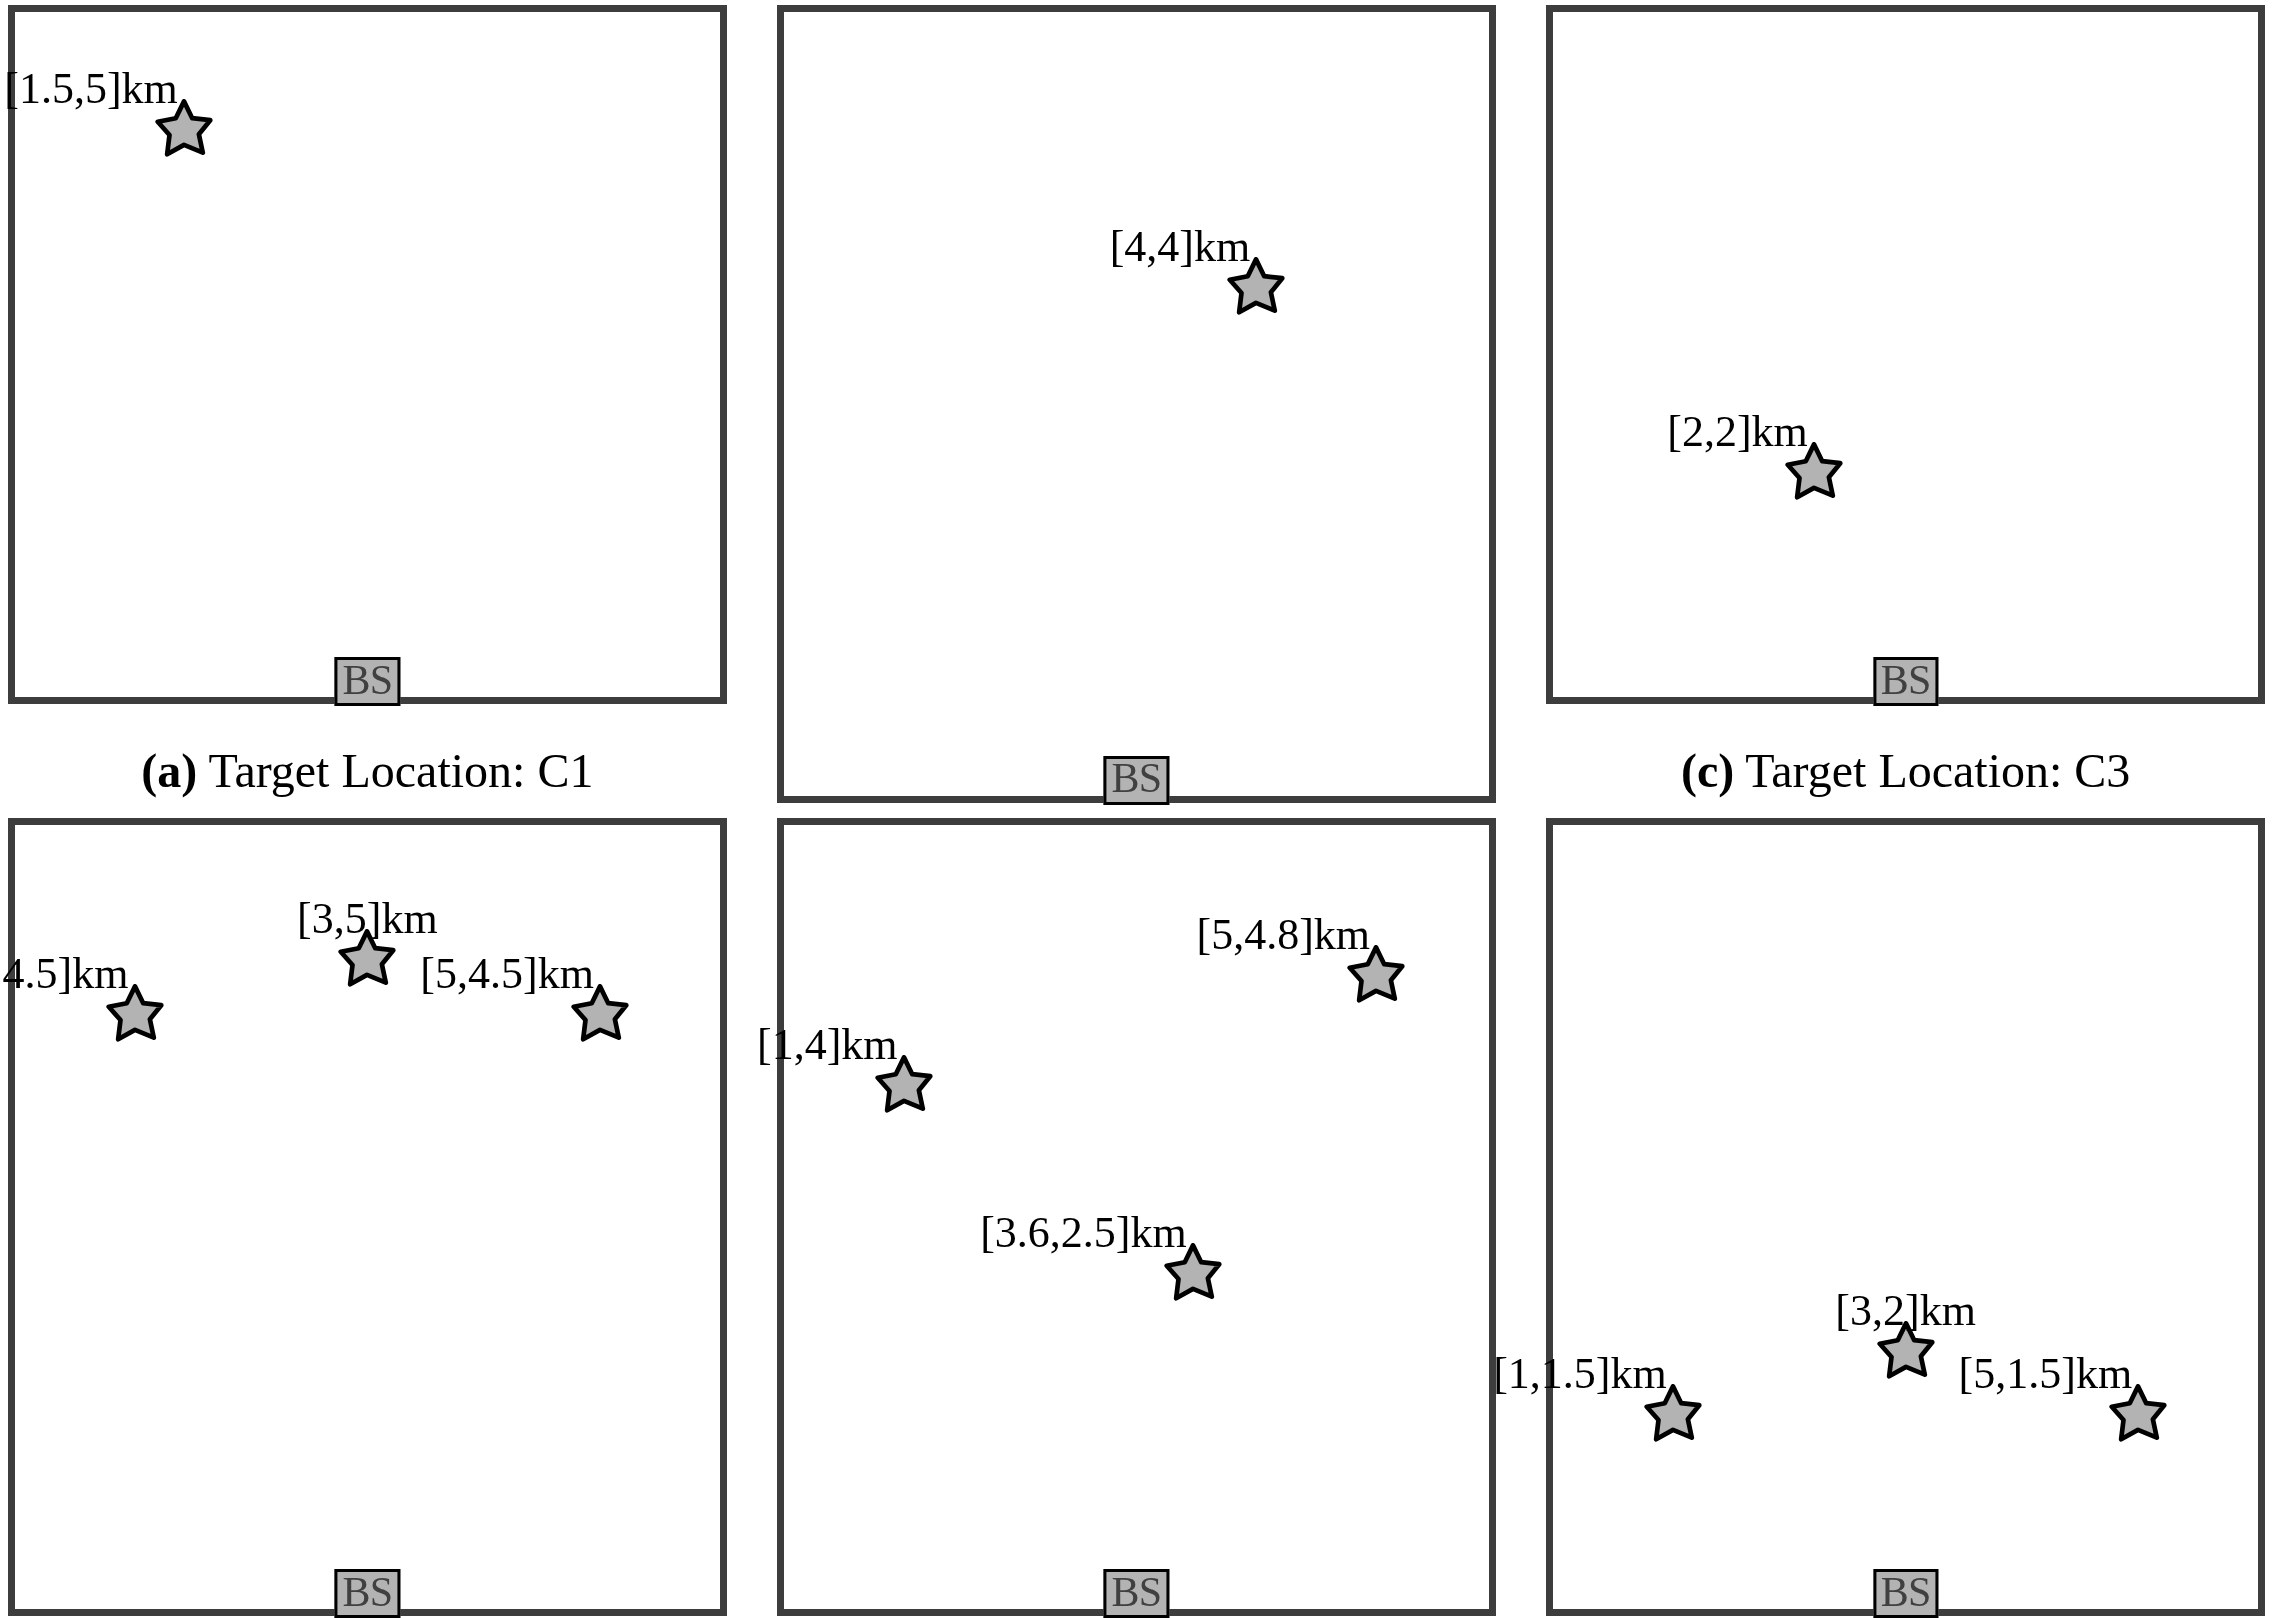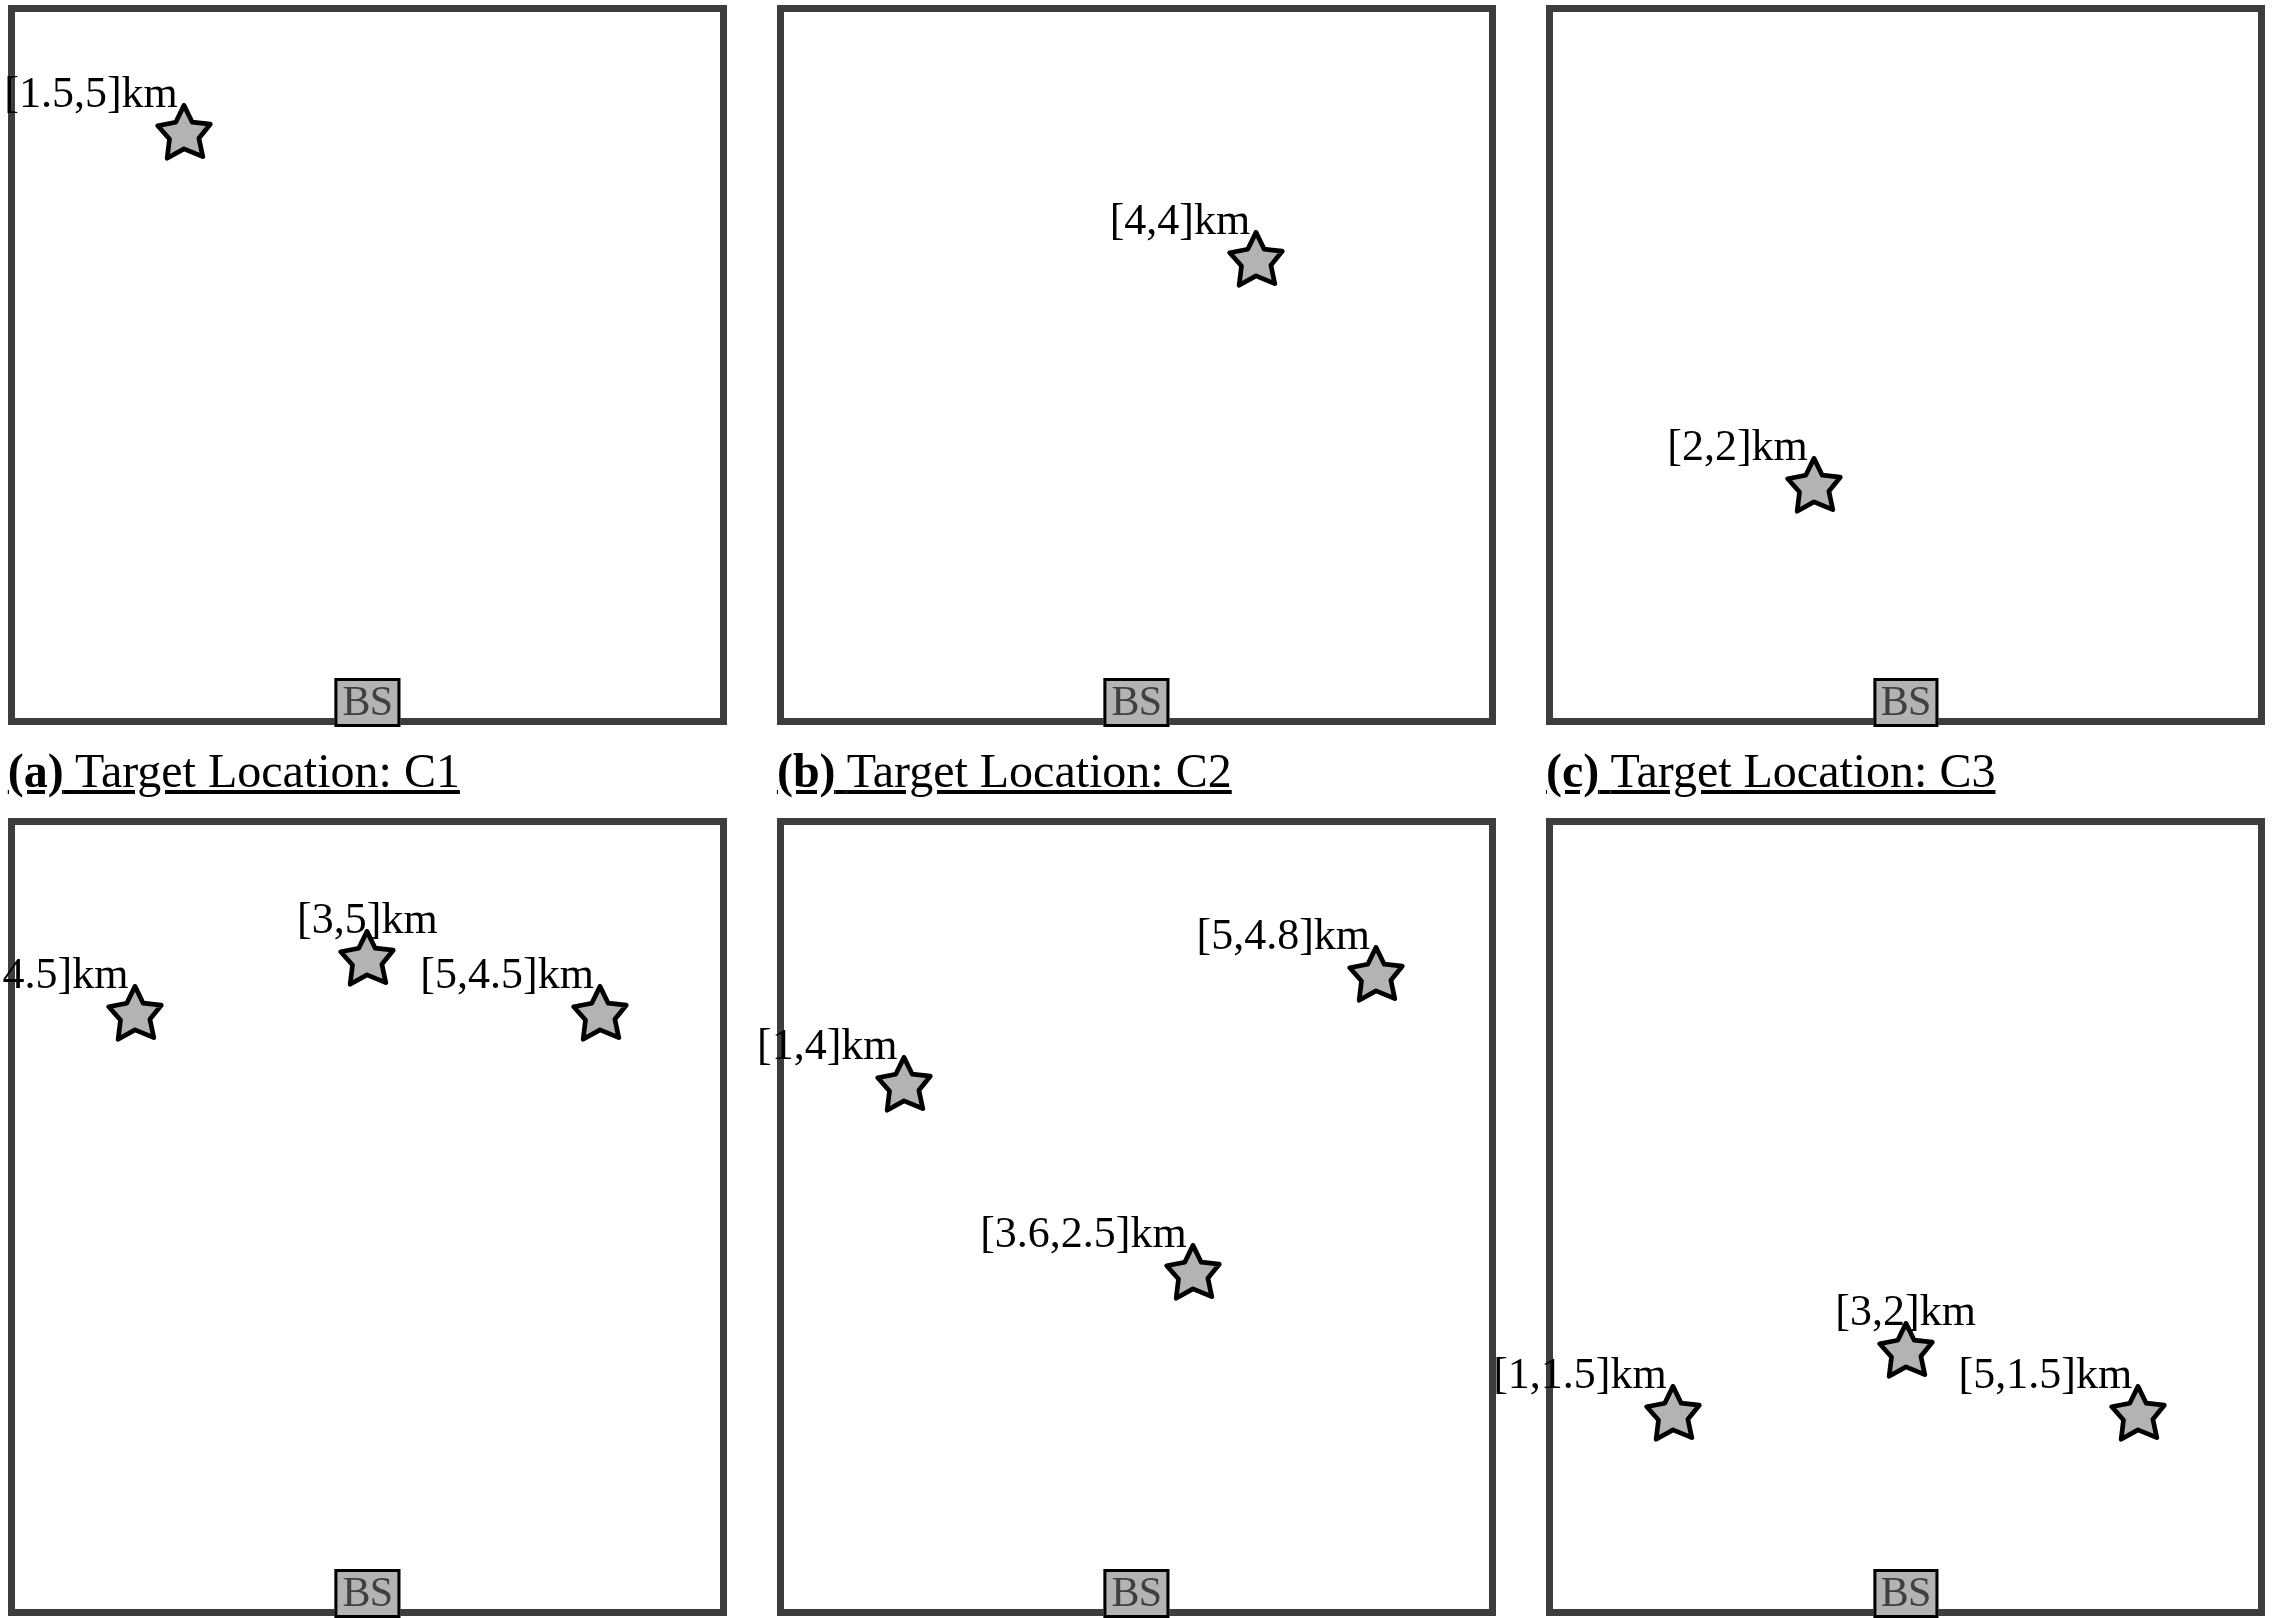--- a/index.html
+++ b/index.html
@@ -89,29 +89,28 @@
     font-family: "Liberation Serif", "DejaVu Serif", serif;
     padding: 0.8px 4.7px 3.1px 4.7px;
     letter-spacing: -0.8px;
     box-sizing: border-box;
     z-index: 5;
   }
 
   
   .panel-caption {
     flex: 0 0 auto;
-    text-align: left;
+    text-align: center;
     font-size: 48px;
     line-height: 1.1;
-    padding-top: 20px;
+    padding-top: 41px;
     padding-bottom: 4.7px;
     color: #000000;
     font-family: "Liberation Serif", "DejaVu Serif", serif;
     white-space: nowrap;
-    text-decoration: underline;
   }
   .panel-caption .cap-tag {
     font-weight: bold;
   }
 </style>
 </head>
 <body>
 
 <div id="figure-grid">
     <div class="panel">
@@ -129,21 +128,20 @@
     <div class="panel">
       <div class="panel-box">
         <div class="marker lbl-above-left" style="left: 67%; top: 35%;">
           <svg class="star-svg" viewBox="0 0 74 74" xmlns="http://www.w3.org/2000/svg">
             <path d="M37 3 L47.5 24.5 L70.5 27 L56 45 L61 68.5 L37 58.5 L15.5 70.5 L18.5 46 L3.5 29 L26.5 24.5 Z" fill="#b3b3b3" stroke="#000000" stroke-width="6" stroke-linejoin="round" stroke-linecap="round"></path>
           </svg>
           <span class="marker-label">[4,4]km</span>
         </div>
         <div class="bs-box">BS</div>
       </div>
-      <div class="panel-caption"><span class="cap-tag">(b)</span> <span>Target Location: C2</span></div>
     </div>
     <div class="panel">
       <div class="panel-box">
         <div class="marker lbl-above-left" style="left: 37%; top: 67%;">
           <svg class="star-svg" viewBox="0 0 74 74" xmlns="http://www.w3.org/2000/svg">
             <path d="M37 3 L47.5 24.5 L70.5 27 L56 45 L61 68.5 L37 58.5 L15.5 70.5 L18.5 46 L3.5 29 L26.5 24.5 Z" fill="#b3b3b3" stroke="#000000" stroke-width="6" stroke-linejoin="round" stroke-linecap="round"></path>
           </svg>
           <span class="marker-label">[2,2]km</span>
         </div>
         <div class="bs-box">BS</div>

